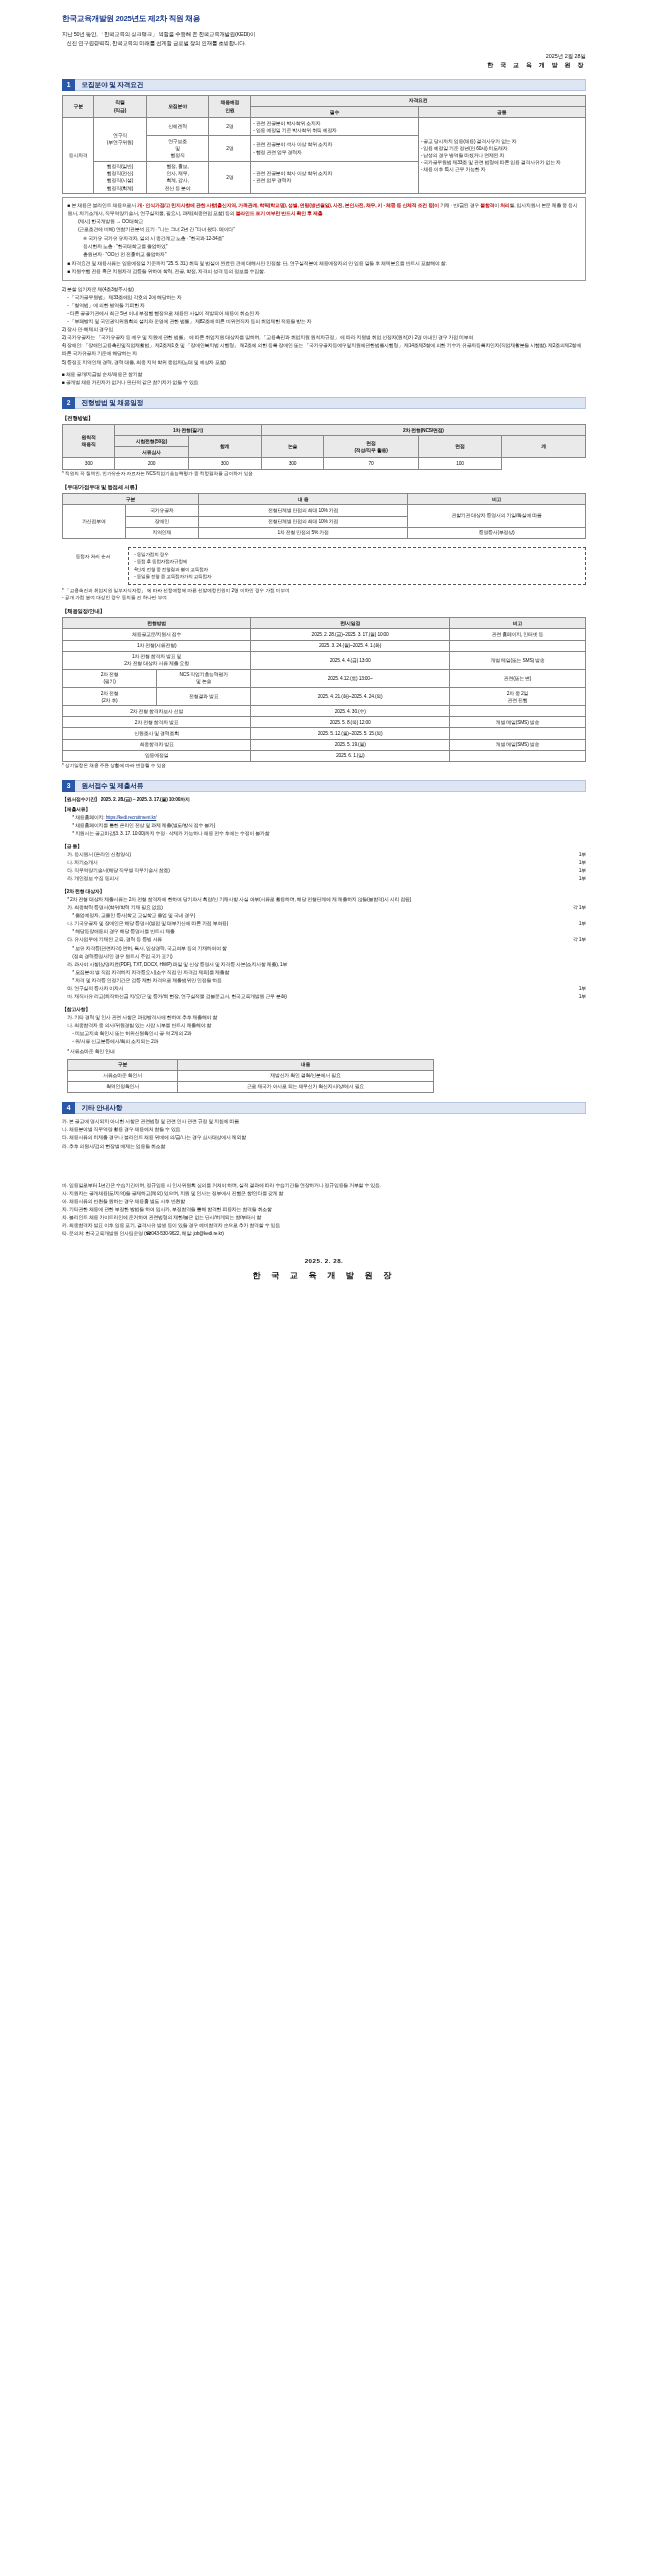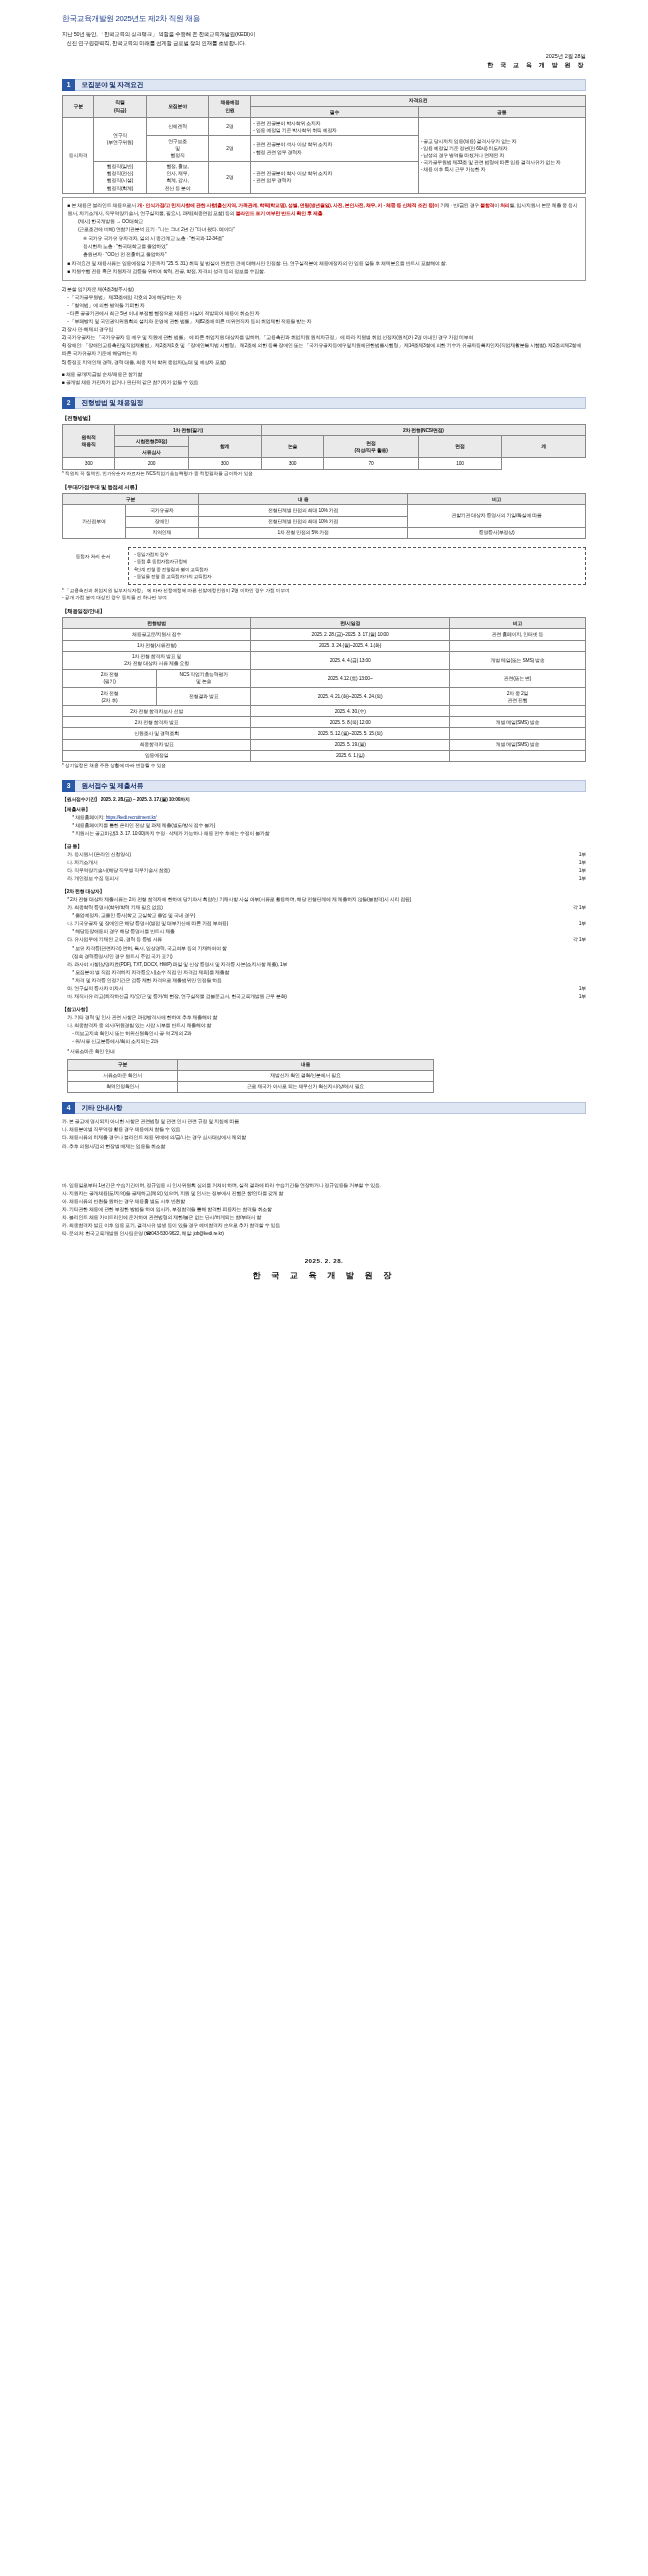--- a/index.html
+++ b/index.html
@@ -15,21 +15,21 @@
     color: #111;
     line-height: 1.5;
   }
   .page {
     width: 648px;
     padding: 13.4px 62px 20.6px 62px;
   }
   
   .doc-title {
     font-size: 7.7px;
-    font-weight: normal;
+    font-weight: bold;
     color: #1a3a8f;
     letter-spacing: -0.3px;
     margin-bottom: 5.2px;
   }
   .intro p {
     margin: 0 0 1px 0;
     font-size: 5.4px;
     letter-spacing: -0.2px;
   }
   .intro .ind { text-indent: 4.6px; }

